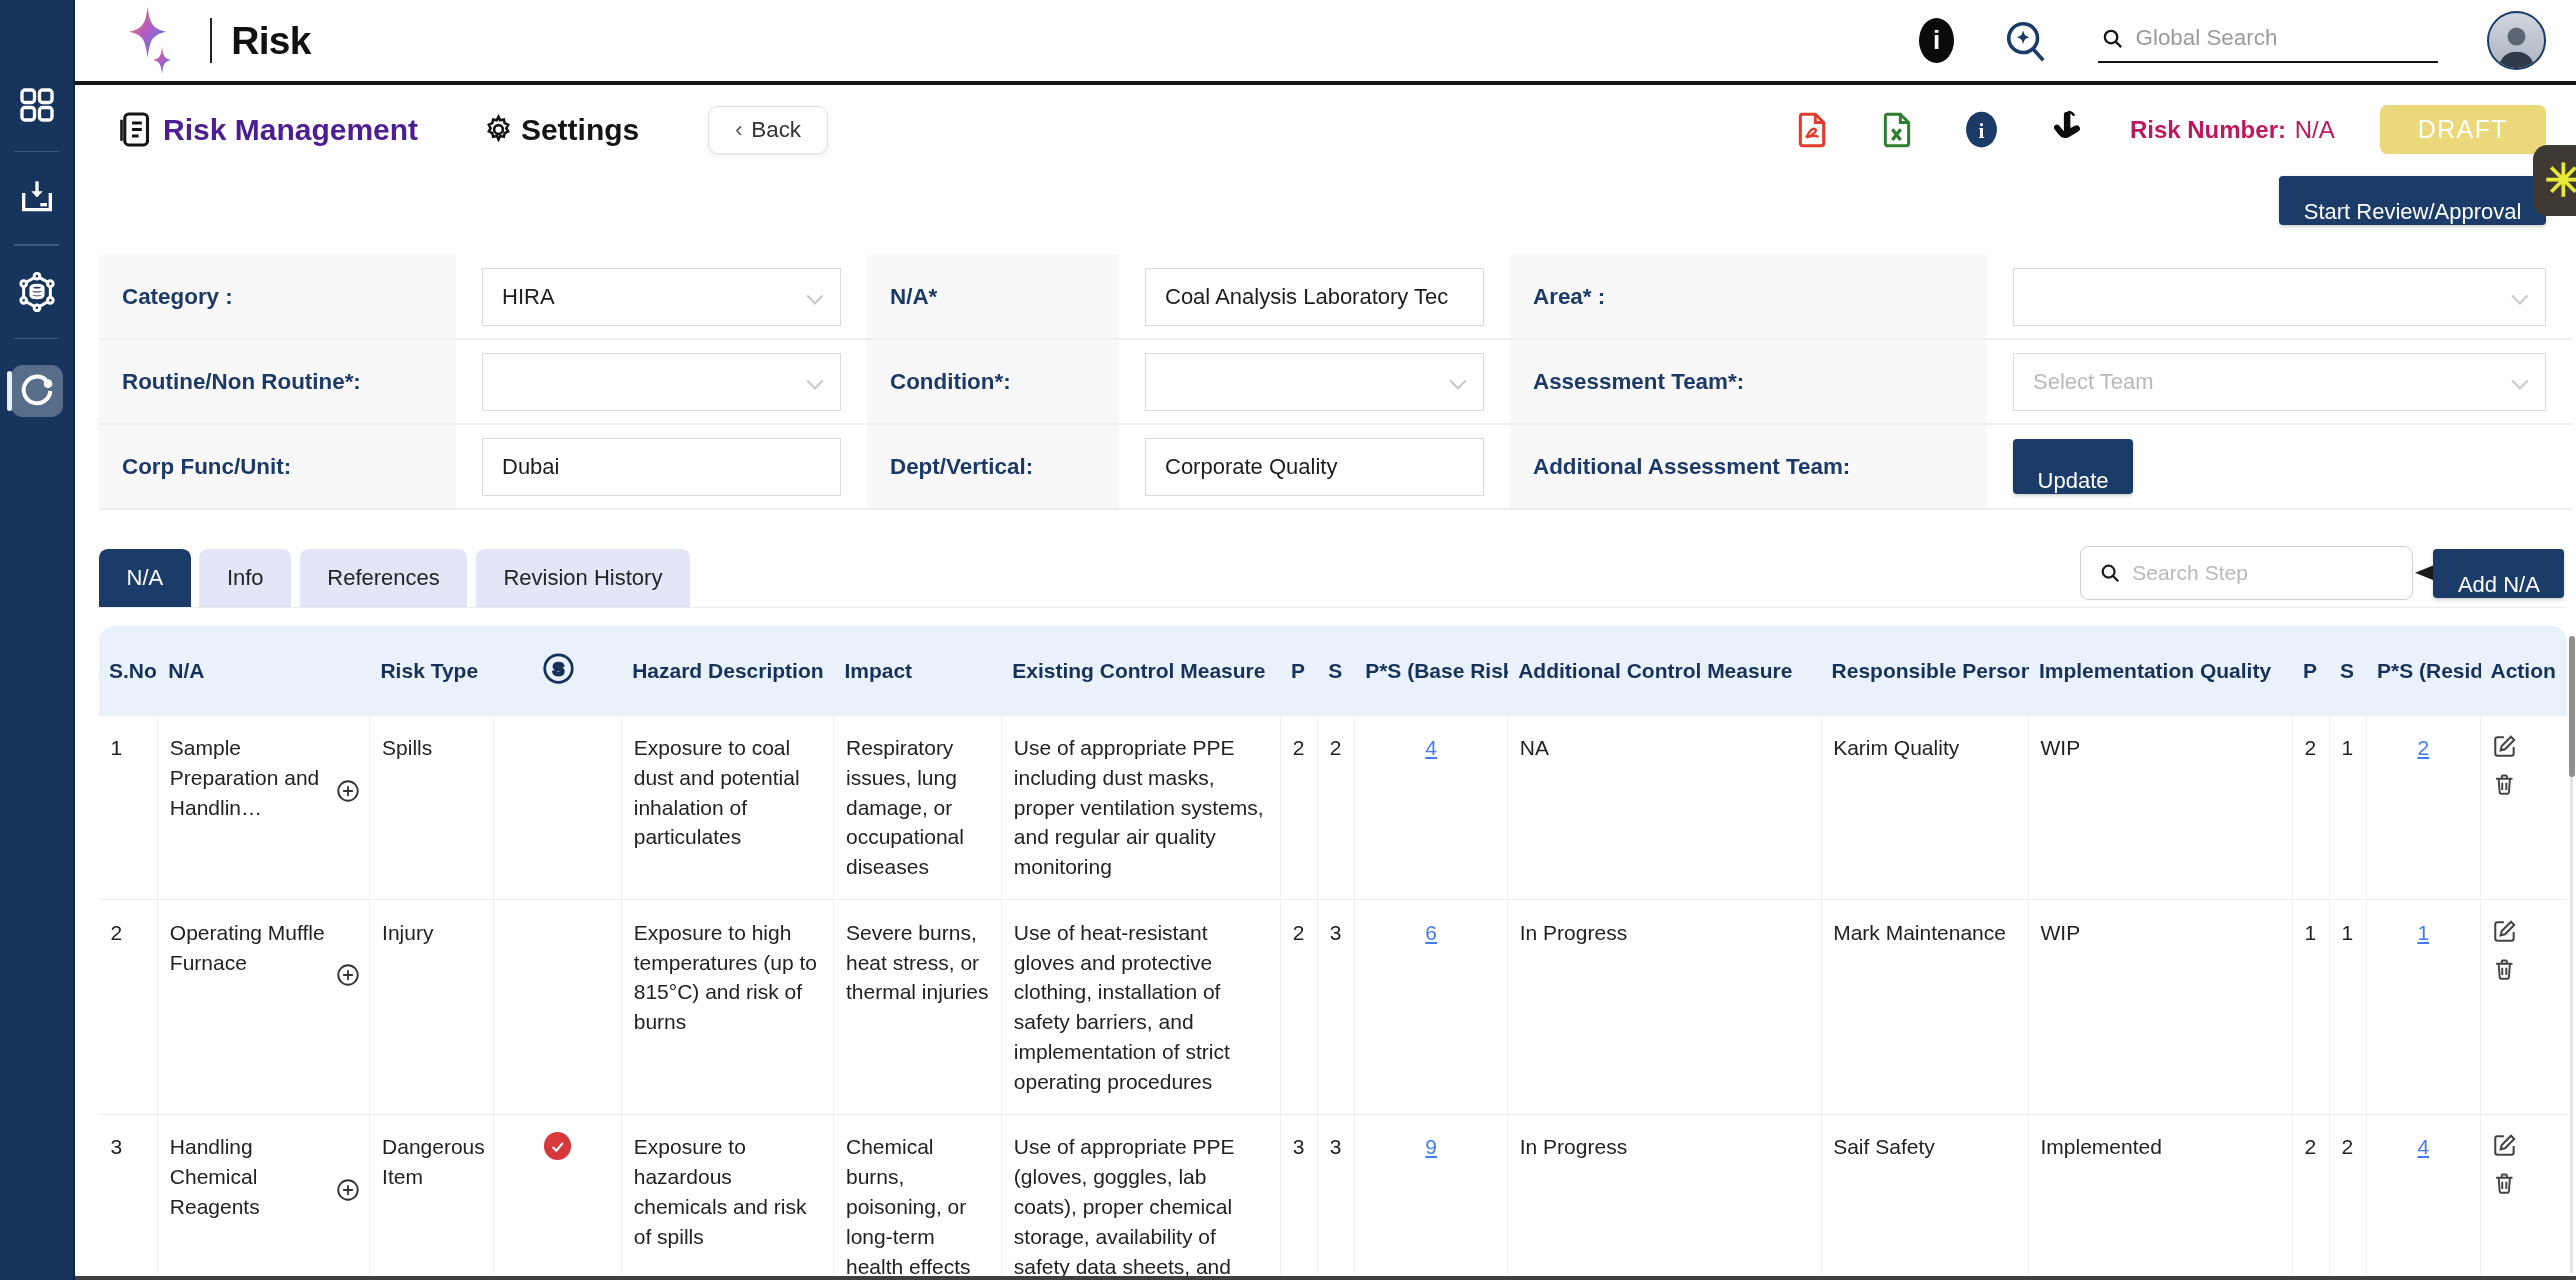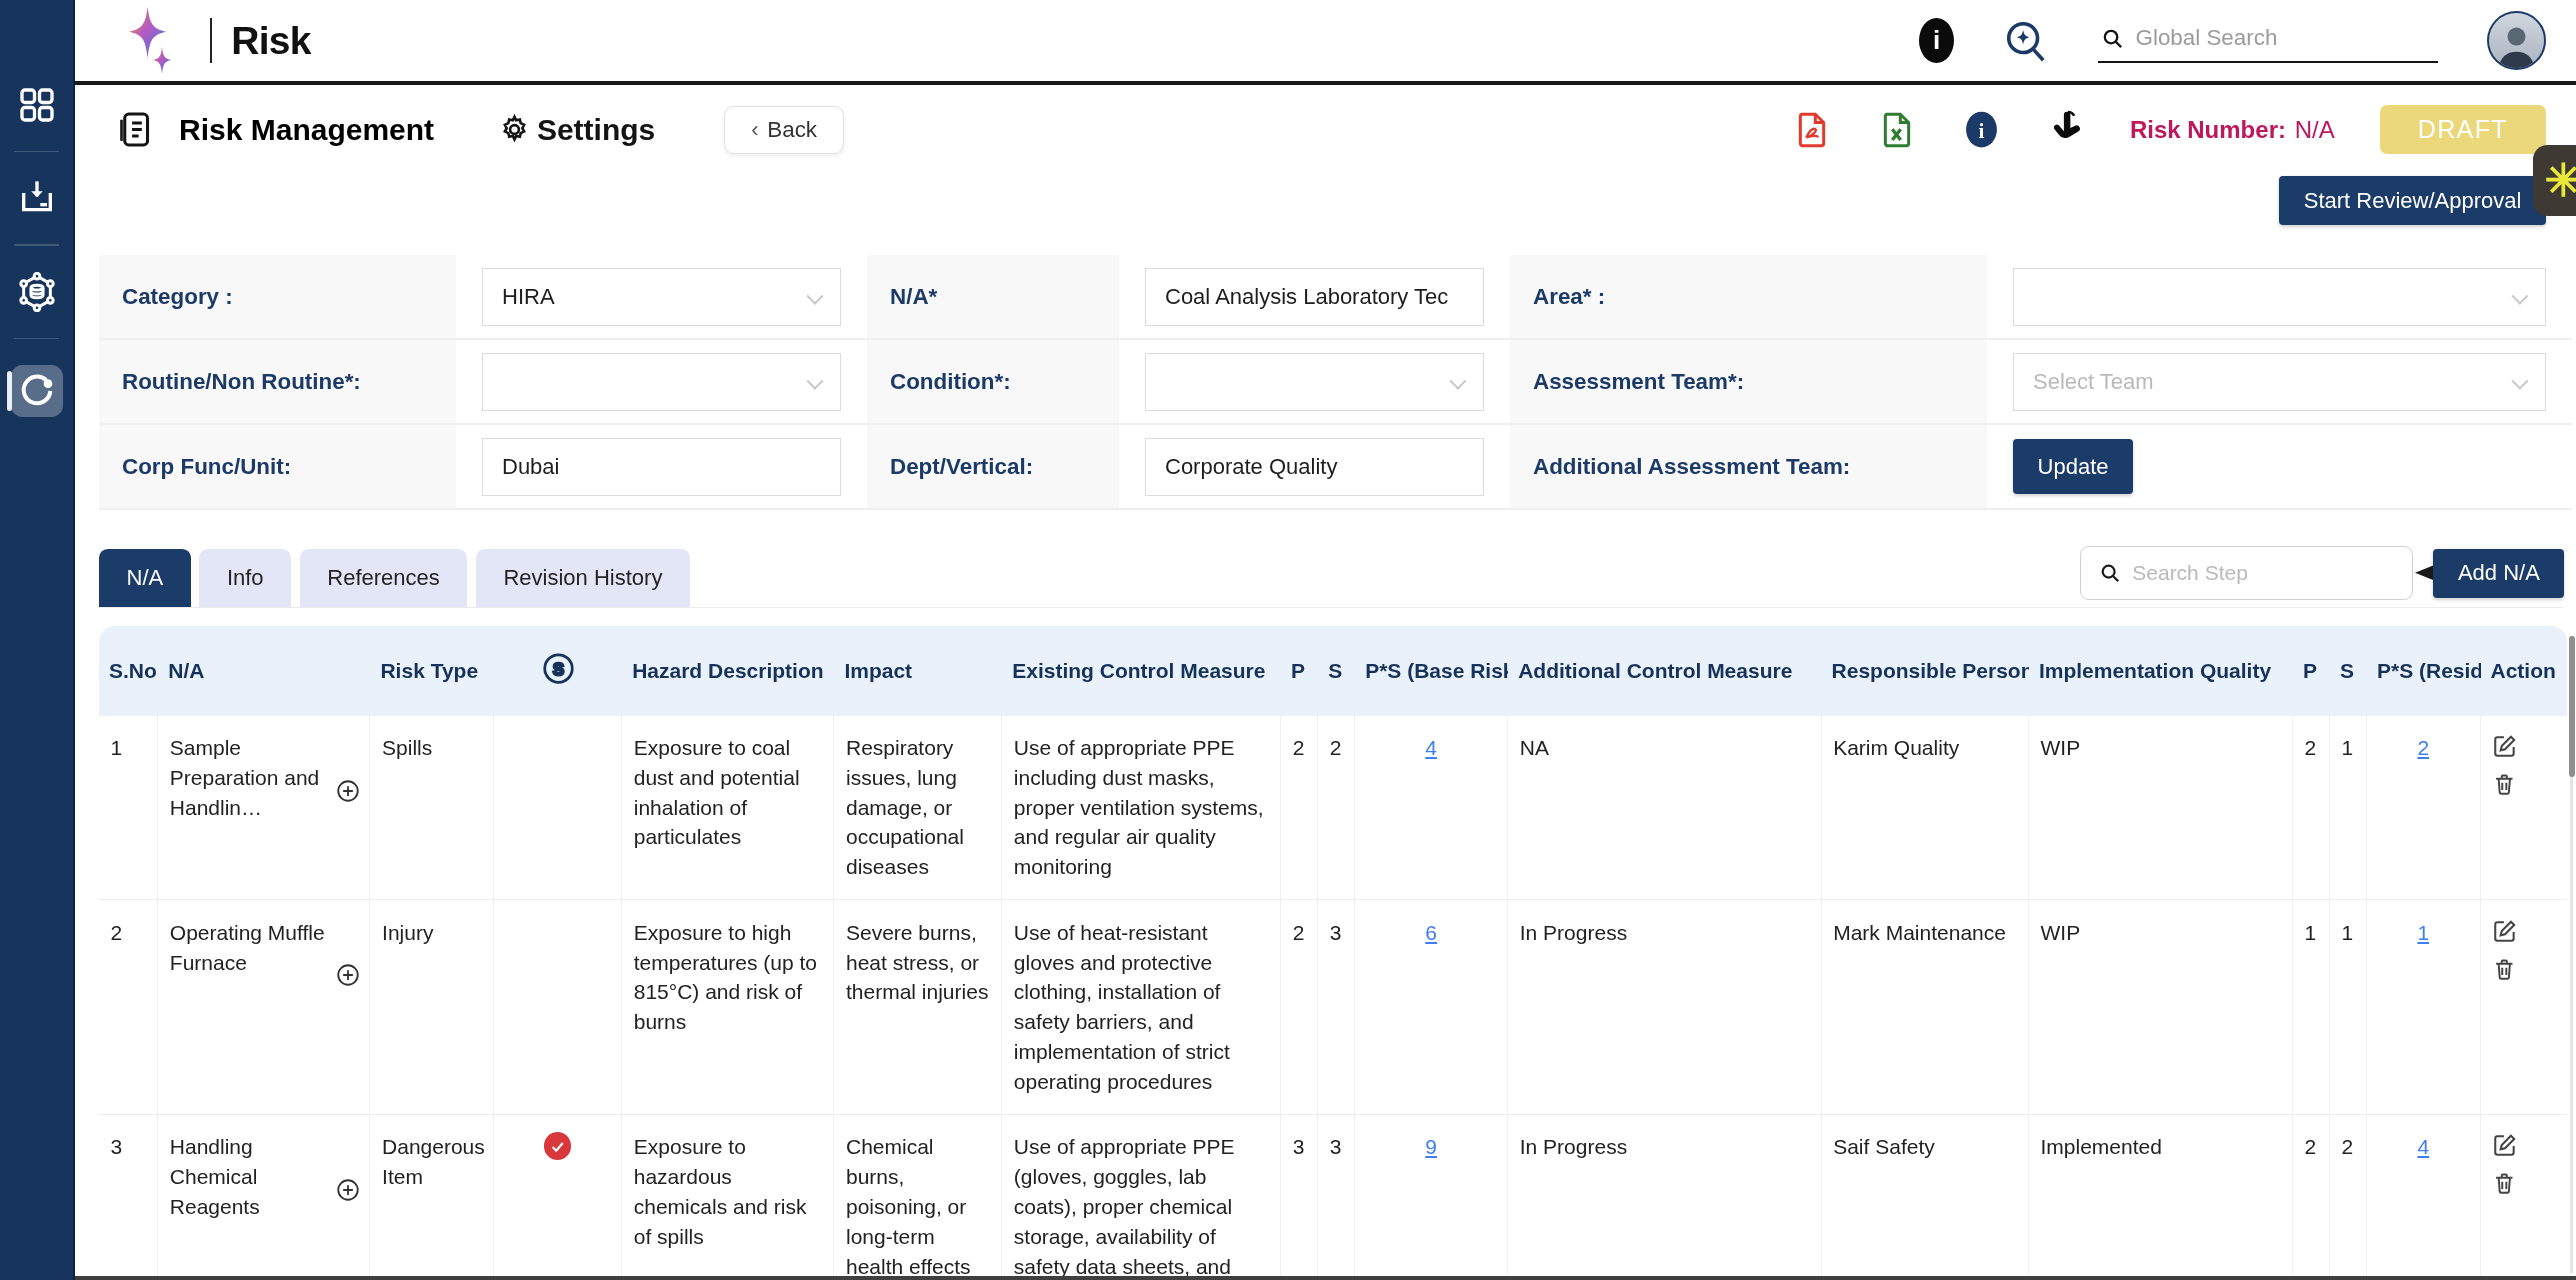--- a/index.html
+++ b/index.html
@@ -32,34 +32,34 @@
   .global-search { width:340px; border-bottom:2.9px solid #141414; display:flex; align-items:center;
     gap:11.6px; padding:7.2px 2.9px 10px; }
   .global-search input { border:none; outline:none; font-size:22.4px; color:#444; width:100%;
     font-family:"Liberation Sans", sans-serif; background:transparent; }
   .global-search input::placeholder { color:#9b9b9b; }
   .avatar { width:59px; height:59px; border-radius:50%; border:2.2px solid #1B3A68; overflow:hidden;
     background:linear-gradient(180deg,#cfd6de 0%,#aab4c0 100%); display:flex; align-items:flex-end; justify-content:center; }
 
   
   .toolbar2 { display:flex; align-items:center; padding:20px 30px 0 40px; }
-  .tb-title { display:flex; align-items:center; gap:25px; font-size:30px; font-weight:700; color:#000000; }
+  .tb-title { display:flex; align-items:center; gap:9px; font-size:30px; font-weight:700; color:#4c1d95; }
   .tb-settings { display:flex; gap:5.8px; font-size:30px; font-weight:700; color:#141414; margin-left:64px; cursor:pointer; }
   .back-btn { margin-left:69px; background:#fff; border:1.4px solid #E2E2E2; border-radius:10px;
     box-shadow:0 1.4px 4.3px rgba(0,0,0,.07); font-size:22.4px; color:#333; padding:10px 26px; display:flex; align-items:center; gap:8.7px; }
   .tb-right { margin-left:auto; display:flex; align-items:center; gap:45px; }
   .risk-number { font-size:24px; color:#be185d; display:flex; gap:8.7px; align-items:center; }
   .risk-number b { font-weight:700; }
   .draft-badge { background:#EAD87A; color:#fff; font-size:25px; letter-spacing:1.4px;
     border-radius:7.2px; padding:10px 38px; font-weight:500; }
 
   
   .actions-row { display:flex; justify-content:flex-end; gap:19px; padding:22px 30px 0; }
   .navy-btn { background:#1B3B68; color:#fff; font-size:22px; border:none; border-radius:4px;
-    height:49px; padding:0 24.6px; display:flex; align-items:center; gap:8.7px; cursor:pointer;
+    height:49px; padding:0 24.6px; display:flex; align-items:flex-end; gap:8.7px; cursor:pointer;
     font-family:"Liberation Sans", sans-serif; box-shadow:0 1.4px 3.6px rgba(0,0,0,.18); }
 
   
   .form-grid { display:grid; grid-template-columns:357px 411px 252px 391px 477px 1fr;
     grid-auto-rows:85px; margin:30px 4px 0 24px; }
   .f-label { background:#F8F8F8; display:flex; align-items:center; padding-left:23px;
     color:#1B3A68; font-size:22.4px; font-weight:700; border-bottom:2.2px solid #EFEFEF; }
   .f-input { background:#fff; display:flex; align-items:center; padding:0 26px; gap:16px;
     border-bottom:2.2px solid #EFEFEF; }
   .box { flex:1; height:58px; border:1.4px solid #DBDBDB; border-radius:0; padding:0 19px;

